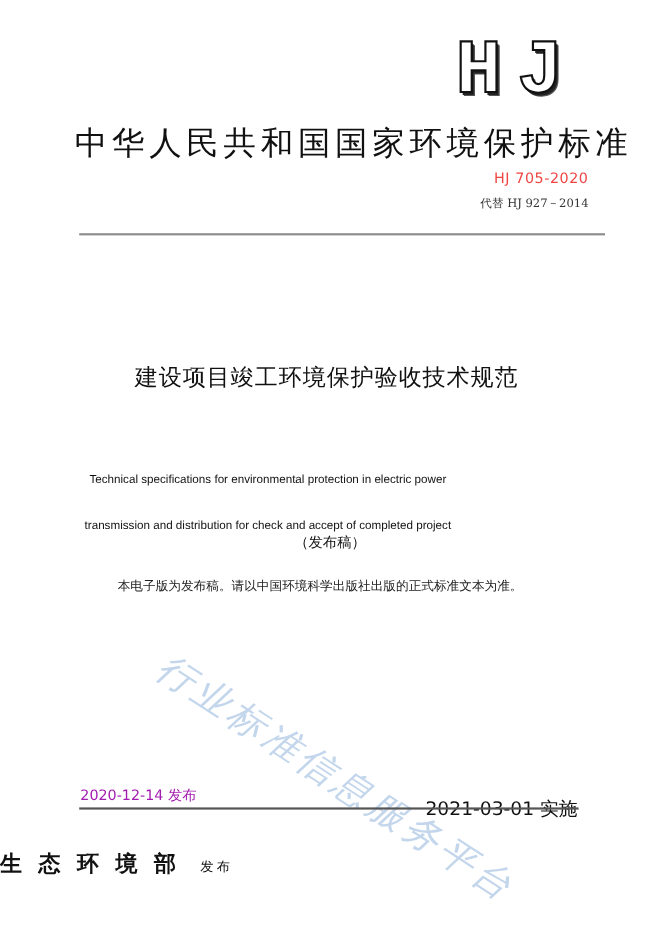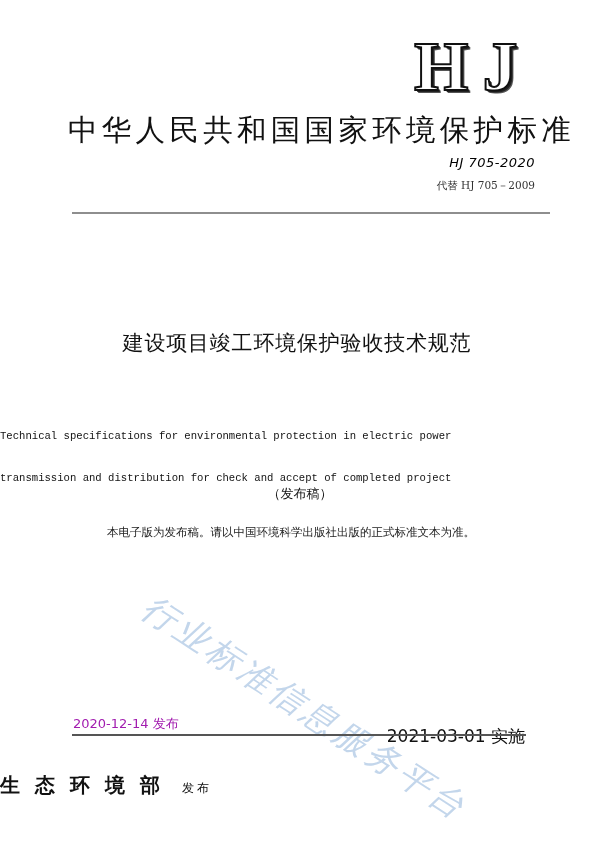--- a/index.html
+++ b/index.html
@@ -17,21 +17,21 @@
       font-family: "DejaVu Sans", "Liberation Sans", sans-serif;
     }
     .abs { position: absolute; white-space: nowrap; }
 
     
     .hj-logo {
       left: 414px;
       top: 36px;
       width: 120px;
       height: 62px;
-      font-family: Liberation Serif, serif;
+      font-family: Liberation Mono, monospace;
       font-weight: 700;
       font-size: 70px;
       line-height: 62px;
       letter-spacing: 14px;
       color: #ffffff;
       -webkit-text-stroke: 2px #111111;
       text-shadow: 2px 2px 0 #222222, 3px 3px 0 #555555;
     }
 
     .national-title {
@@ -43,22 +43,21 @@
       color: #111111;
       font-family: "DejaVu Sans", sans-serif;
     }
     .std-number {
       right: 65px;
       top: 155px;
       font-size: 13px;
       line-height: 16px;
       letter-spacing: 0.5px;
       font-family: "DejaVu Sans", sans-serif;
-      color: #000000;
-      font-style: italic;
+      color: #ef4444;
     }
     .replaces {
       right: 65px;
       top: 178px;
       font-size: 10.5px;
       line-height: 14px;
       font-family: "DejaVu Serif", "Liberation Serif", serif;
       color: #333333;
     }
     .top-rule {
@@ -77,22 +76,22 @@
       line-height: 28px;
       letter-spacing: 0.8px;
       color: #111111;
     }
     .spec-title.line1 { top: 329px; padding-right: 6px; box-sizing: border-box; }
     .spec-title.line2 { top: 374px; }
 
     .en-title {
       left: 0;
       width: 487px;
-      text-align: left;
-      font-family: Liberation Mono, monospace;
+      text-align: center;
+      font-family: Liberation Sans, sans-serif;
       font-size: 10.6px;
       line-height: 16px;
       color: #111111;
     }
     .en-title.line1 { top: 428px; }
     .en-title.line2 { top: 470px; }
 
     .draft-label {
       left: 0;
       width: 600px;
@@ -175,21 +174,21 @@
   </style>
 </head>
 <body>
 
 <div class="page">
 
   <div class="abs hj-logo">HJ</div>
 
   <div class="abs national-title">中华人民共和国国家环境保护标准</div>
   <div class="abs std-number">HJ 705-2020</div>
-  <div class="abs replaces">代替 HJ 705－2009</div>
+  <div class="abs replaces">代替 HJ 927－2014</div>
   <div class="abs top-rule"></div>
 
   <div class="abs spec-title line1">建设项目竣工环境保护验收技术规范</div>
 
   <div class="abs en-title line1">Technical specifications for environmental protection in electric power</div>
   <div class="abs en-title line2">transmission and distribution for check and accept of completed project</div>
 
   <div class="abs draft-label">（发布稿）</div>
 
   <div class="abs notice">本电子版为发布稿。请以中国环境科学出版社出版的正式标准文本为准。</div>

